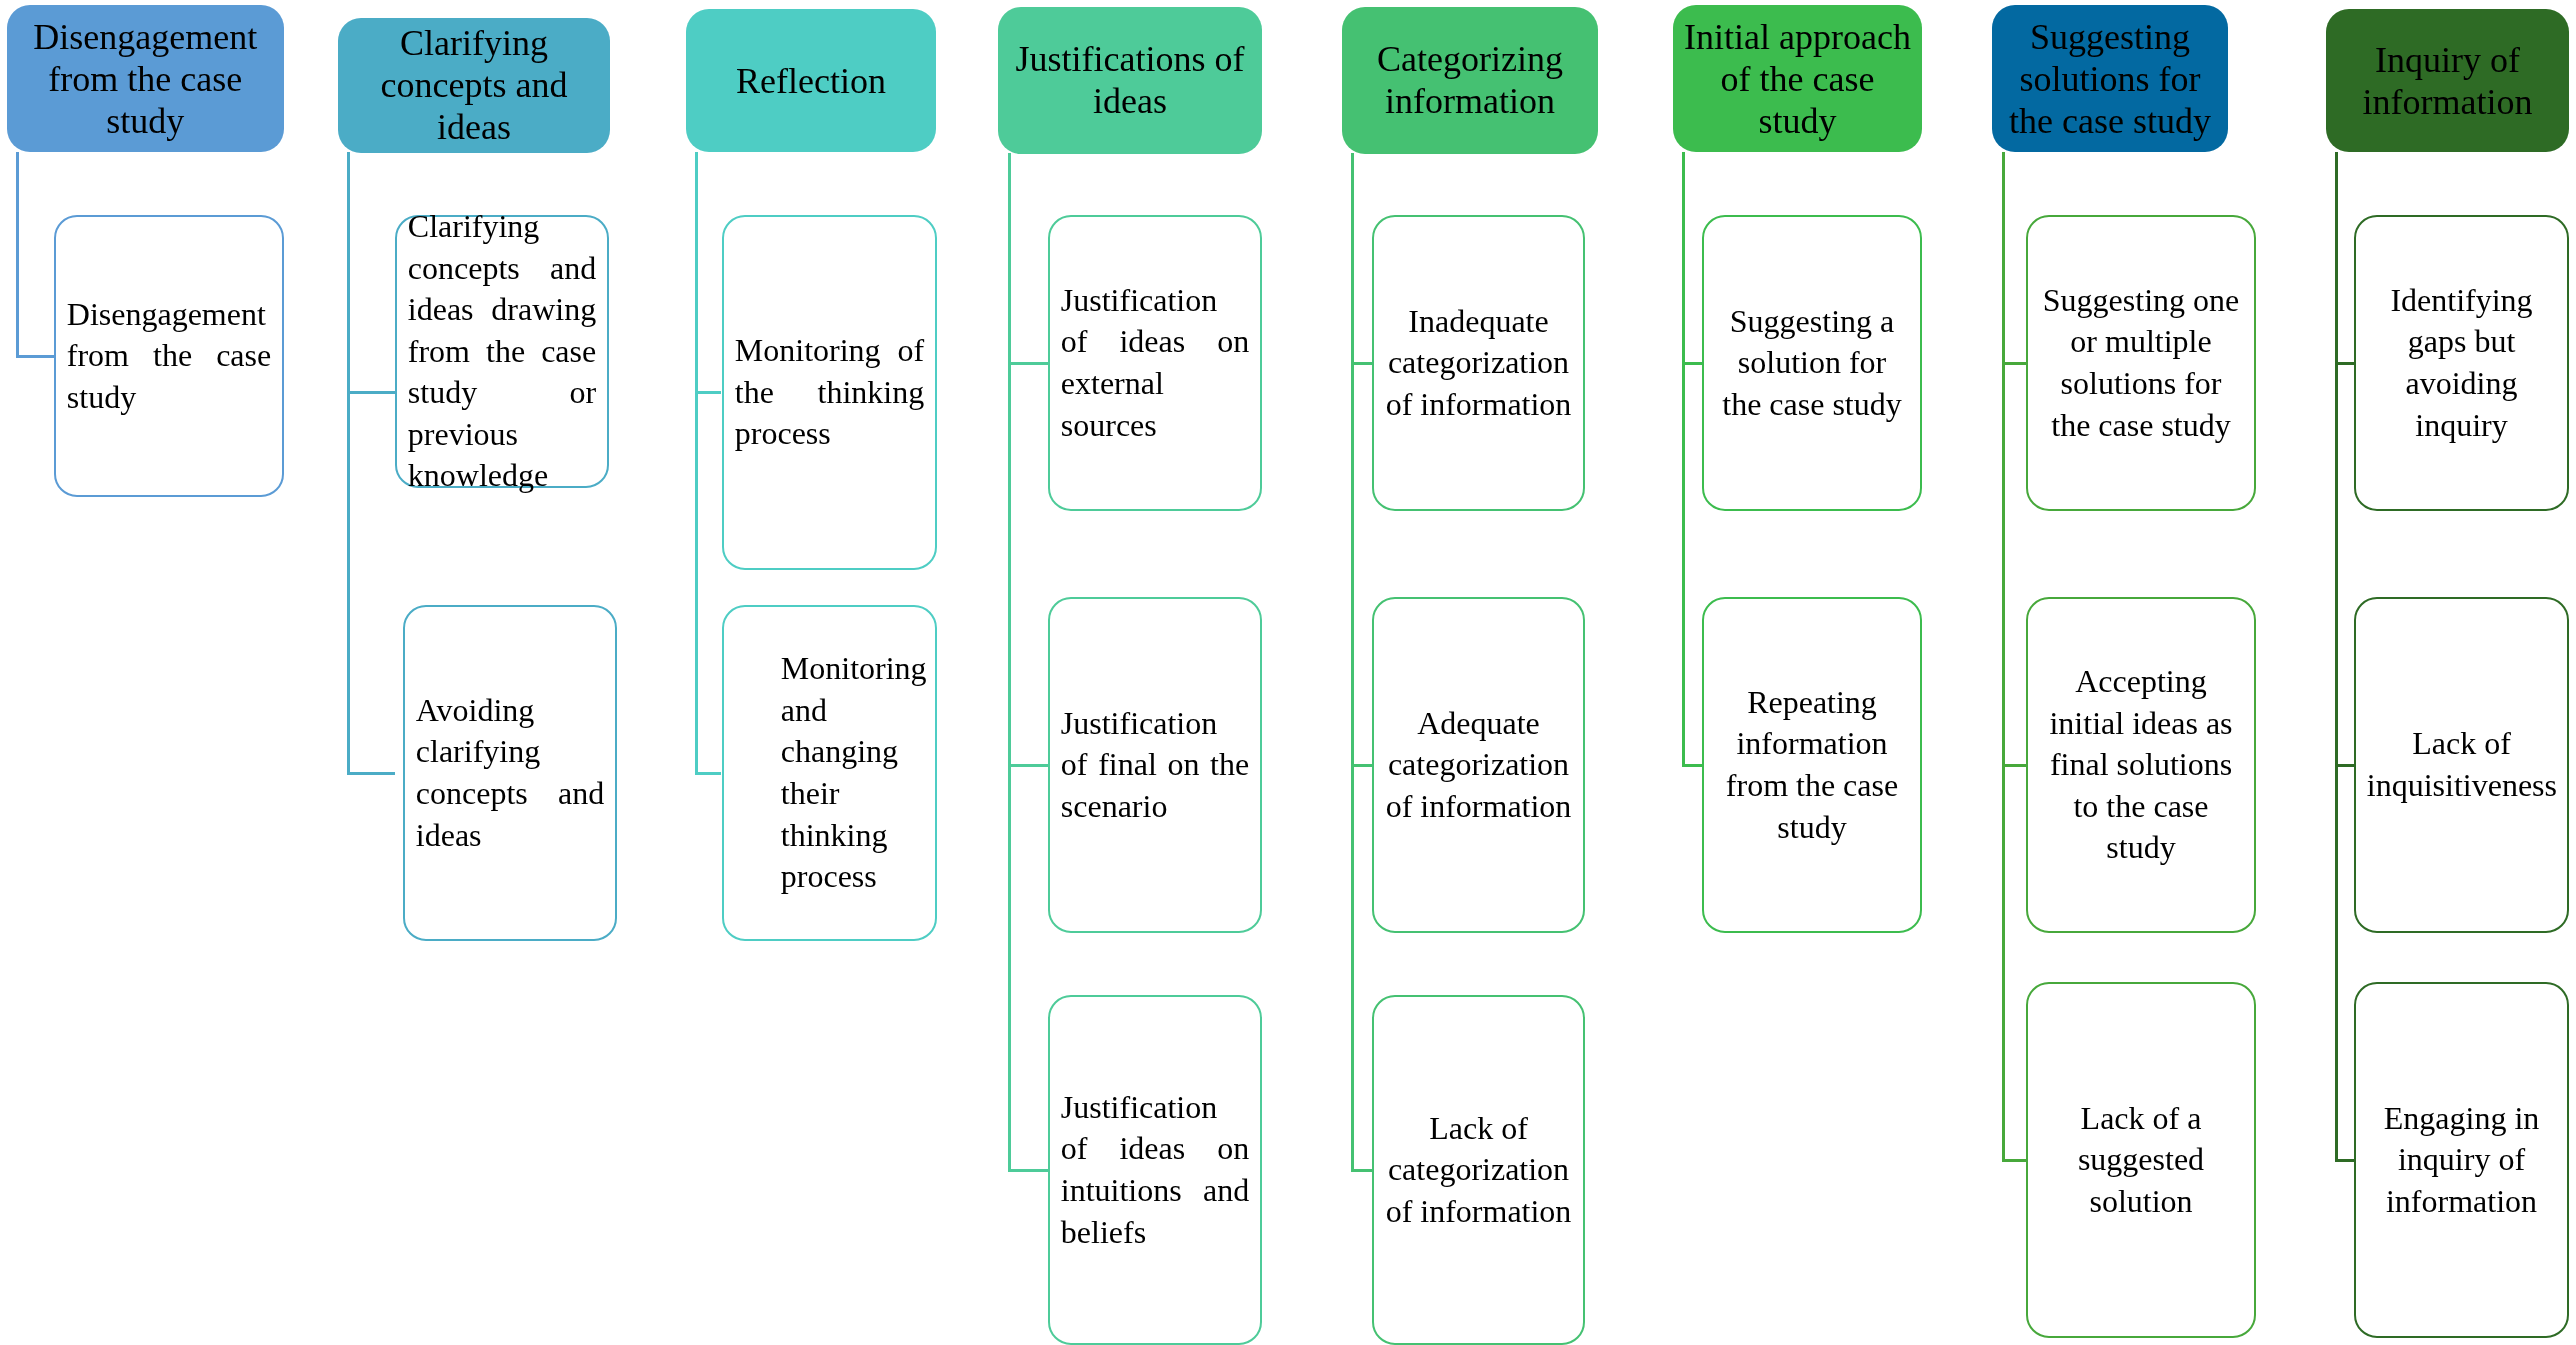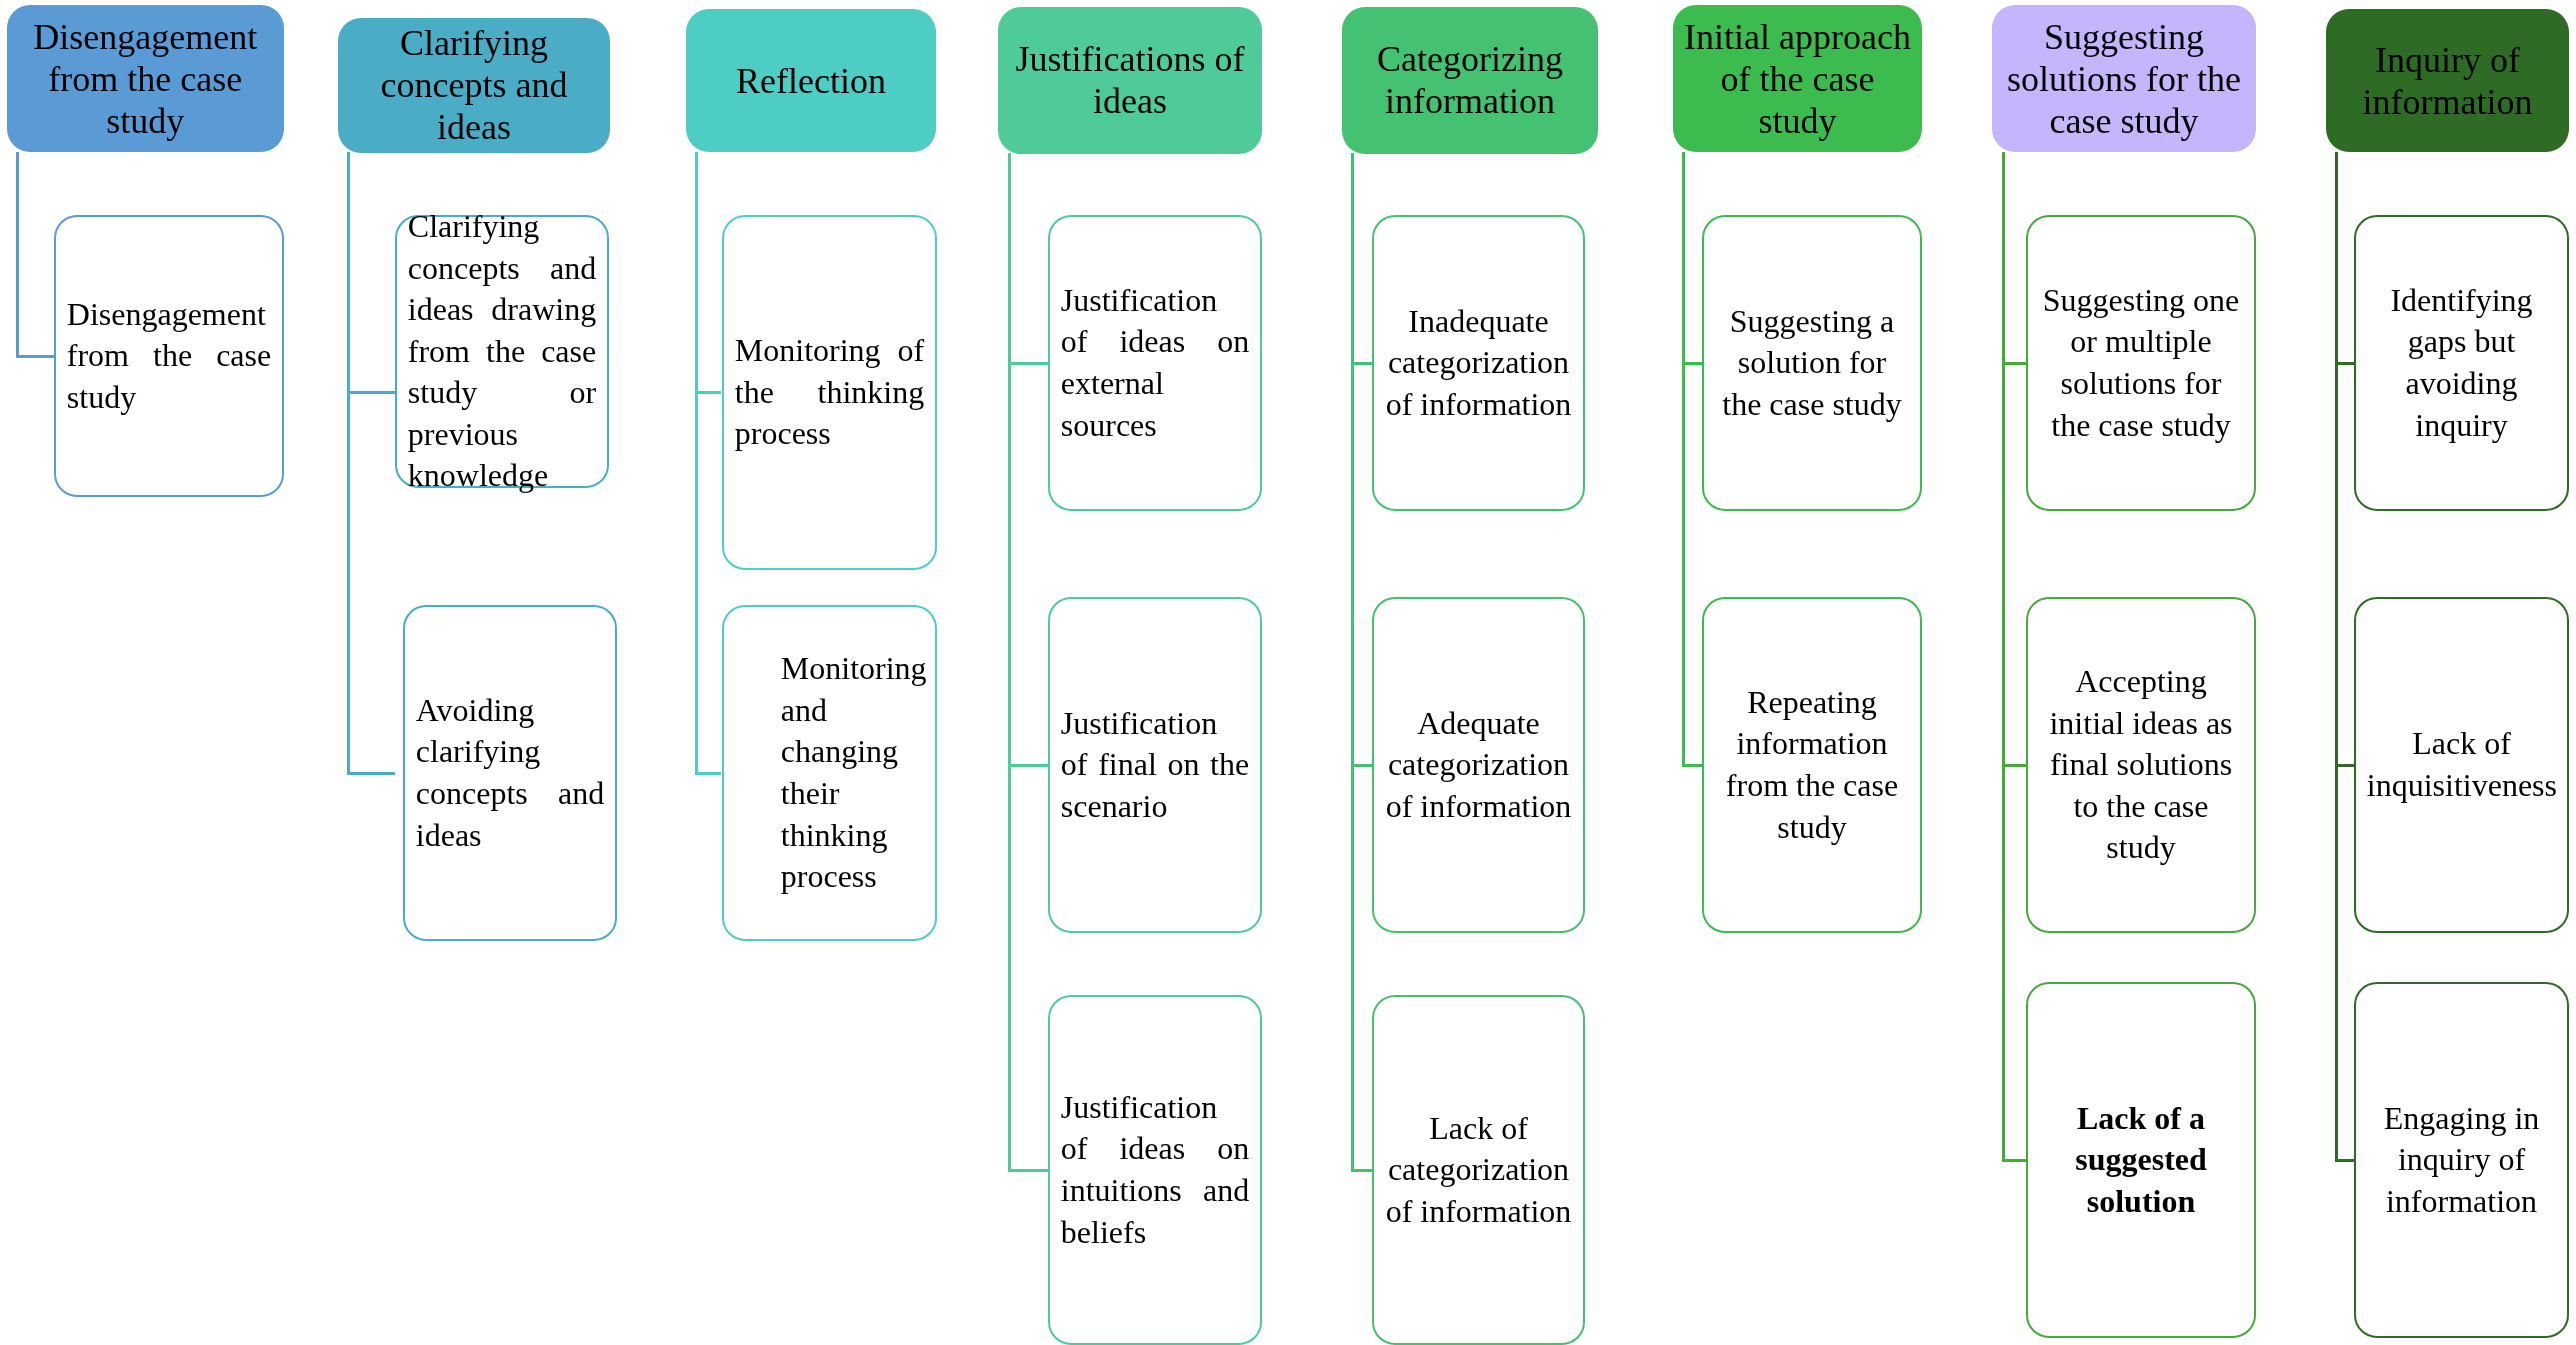--- a/index.html
+++ b/index.html
@@ -148,32 +148,32 @@
       <div class="elbow" style="left: 1682px; top: 362px; width: 19.5px; background: rgb(60, 188, 78);"></div>
       <div class="leaf-box" style="left: 1702px; top: 215px; width: 220px; height: 296px; border-color: rgb(60, 188, 78);">
         <div class="leaf-text center">Suggesting a solution for the case study</div>
       </div>
       <div class="elbow" style="left: 1682px; top: 764px; width: 19.5px; background: rgb(60, 188, 78);"></div>
       <div class="leaf-box" style="left: 1702px; top: 597px; width: 220px; height: 336px; border-color: rgb(60, 188, 78);">
         <div class="leaf-text center">Repeating information from the case study</div>
       </div>
     </div>
     <div class="column" style="left: 0px;">
-      <div class="cat-box" style="left: 1992px; top: 5.4px; width: 264px; height: 147px; background: #c4b5fd; font-size: 36px;">Suggesting solutions for the case study</div>
+      <div class="cat-box" style="left: 1992px; top: 5.4px; width: 236px; height: 147px; background: #0369a1; font-size: 36px;">Suggesting solutions for the case study</div>
       <div class="rail" style="left: 2002px; top: 152px; height: 1008px; background: rgb(71, 168, 59);"></div>
       <div class="elbow" style="left: 2002px; top: 362px; width: 24px; background: rgb(71, 168, 59);"></div>
       <div class="leaf-box" style="left: 2026px; top: 215px; width: 230px; height: 296px; border-color: rgb(71, 168, 59);">
         <div class="leaf-text center">Suggesting one or multiple solutions for the case study</div>
       </div>
       <div class="elbow" style="left: 2002px; top: 764px; width: 24px; background: rgb(71, 168, 59);"></div>
       <div class="leaf-box" style="left: 2026px; top: 597px; width: 230px; height: 336px; border-color: rgb(71, 168, 59);">
         <div class="leaf-text center">Accepting initial ideas as final solutions to the case study</div>
       </div>
       <div class="elbow" style="left: 2002px; top: 1159px; width: 24px; background: rgb(71, 168, 59);"></div>
-      <div class="leaf-box" style="left: 2026px; top: 982px; width: 230px; height: 356px; border-color: rgb(71, 168, 59); font-weight: bold;">
+      <div class="leaf-box" style="left: 2026px; top: 982px; width: 230px; height: 356px; border-color: rgb(71, 168, 59);">
         <div class="leaf-text center">Lack of a suggested solution</div>
       </div>
     </div>
     <div class="column" style="left: 0px;">
       <div class="cat-box" style="left: 2326px; top: 9.4px; width: 243px; height: 143px; background: rgb(46, 107, 37); font-size: 36px;">Inquiry of information</div>
       <div class="rail" style="left: 2335px; top: 152px; height: 1008px; background: rgb(46, 107, 37);"></div>
       <div class="elbow" style="left: 2335px; top: 362px; width: 19px; background: rgb(46, 107, 37);"></div>
       <div class="leaf-box" style="left: 2354px; top: 215px; width: 215px; height: 296px; border-color: rgb(46, 107, 37);">
         <div class="leaf-text center">Identifying gaps but avoiding inquiry</div>
       </div>

